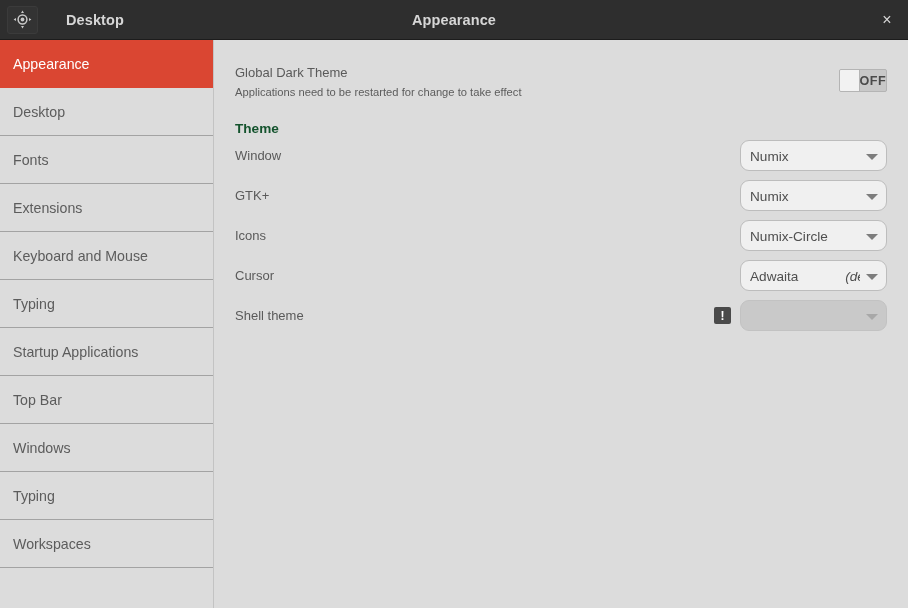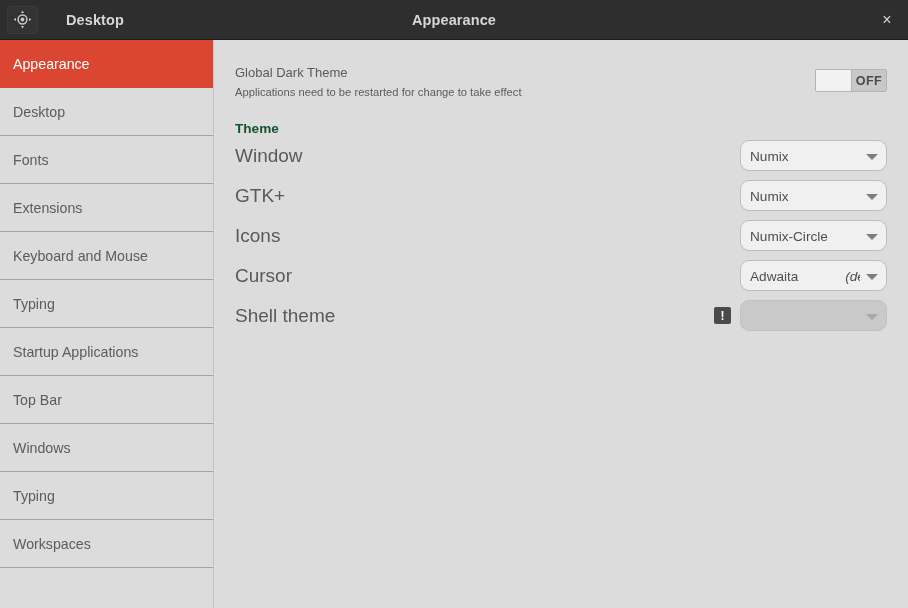--- a/index.html
+++ b/index.html
@@ -157,21 +157,21 @@
   }
   .gdt-sub {
     font-size: 11.2px;
     color: #5c5c5c;
     margin-top: 8px;
     line-height: 1;
   }
 
   
   .switch {
-    width: 72px;
+    width: 48px;
     height: 23px;
     border: 1px solid #b4b4b4;
     border-radius: 2px;
     background: #c8c8c8;
     display: flex;
     box-sizing: border-box;
     cursor: pointer;
     margin-top: 3px;
     overflow: hidden;
   }
@@ -206,21 +206,21 @@
     display: flex;
     align-items: center;
     justify-content: flex-end;
     height: 40px;
     margin-top: 0;
     position: relative;
   }
   .setting-label {
     position: absolute;
     left: 0;
-    font-size: 19px;
+    font-size: 13px;
     color: #5a5a5a;
     white-space: nowrap;
   }
   .combo {
     width: 147px;
     height: 31px;
     border: 1px solid #bdbdbd;
     border-radius: 9px;
     background: #f0f0f0;
     box-sizing: border-box;

